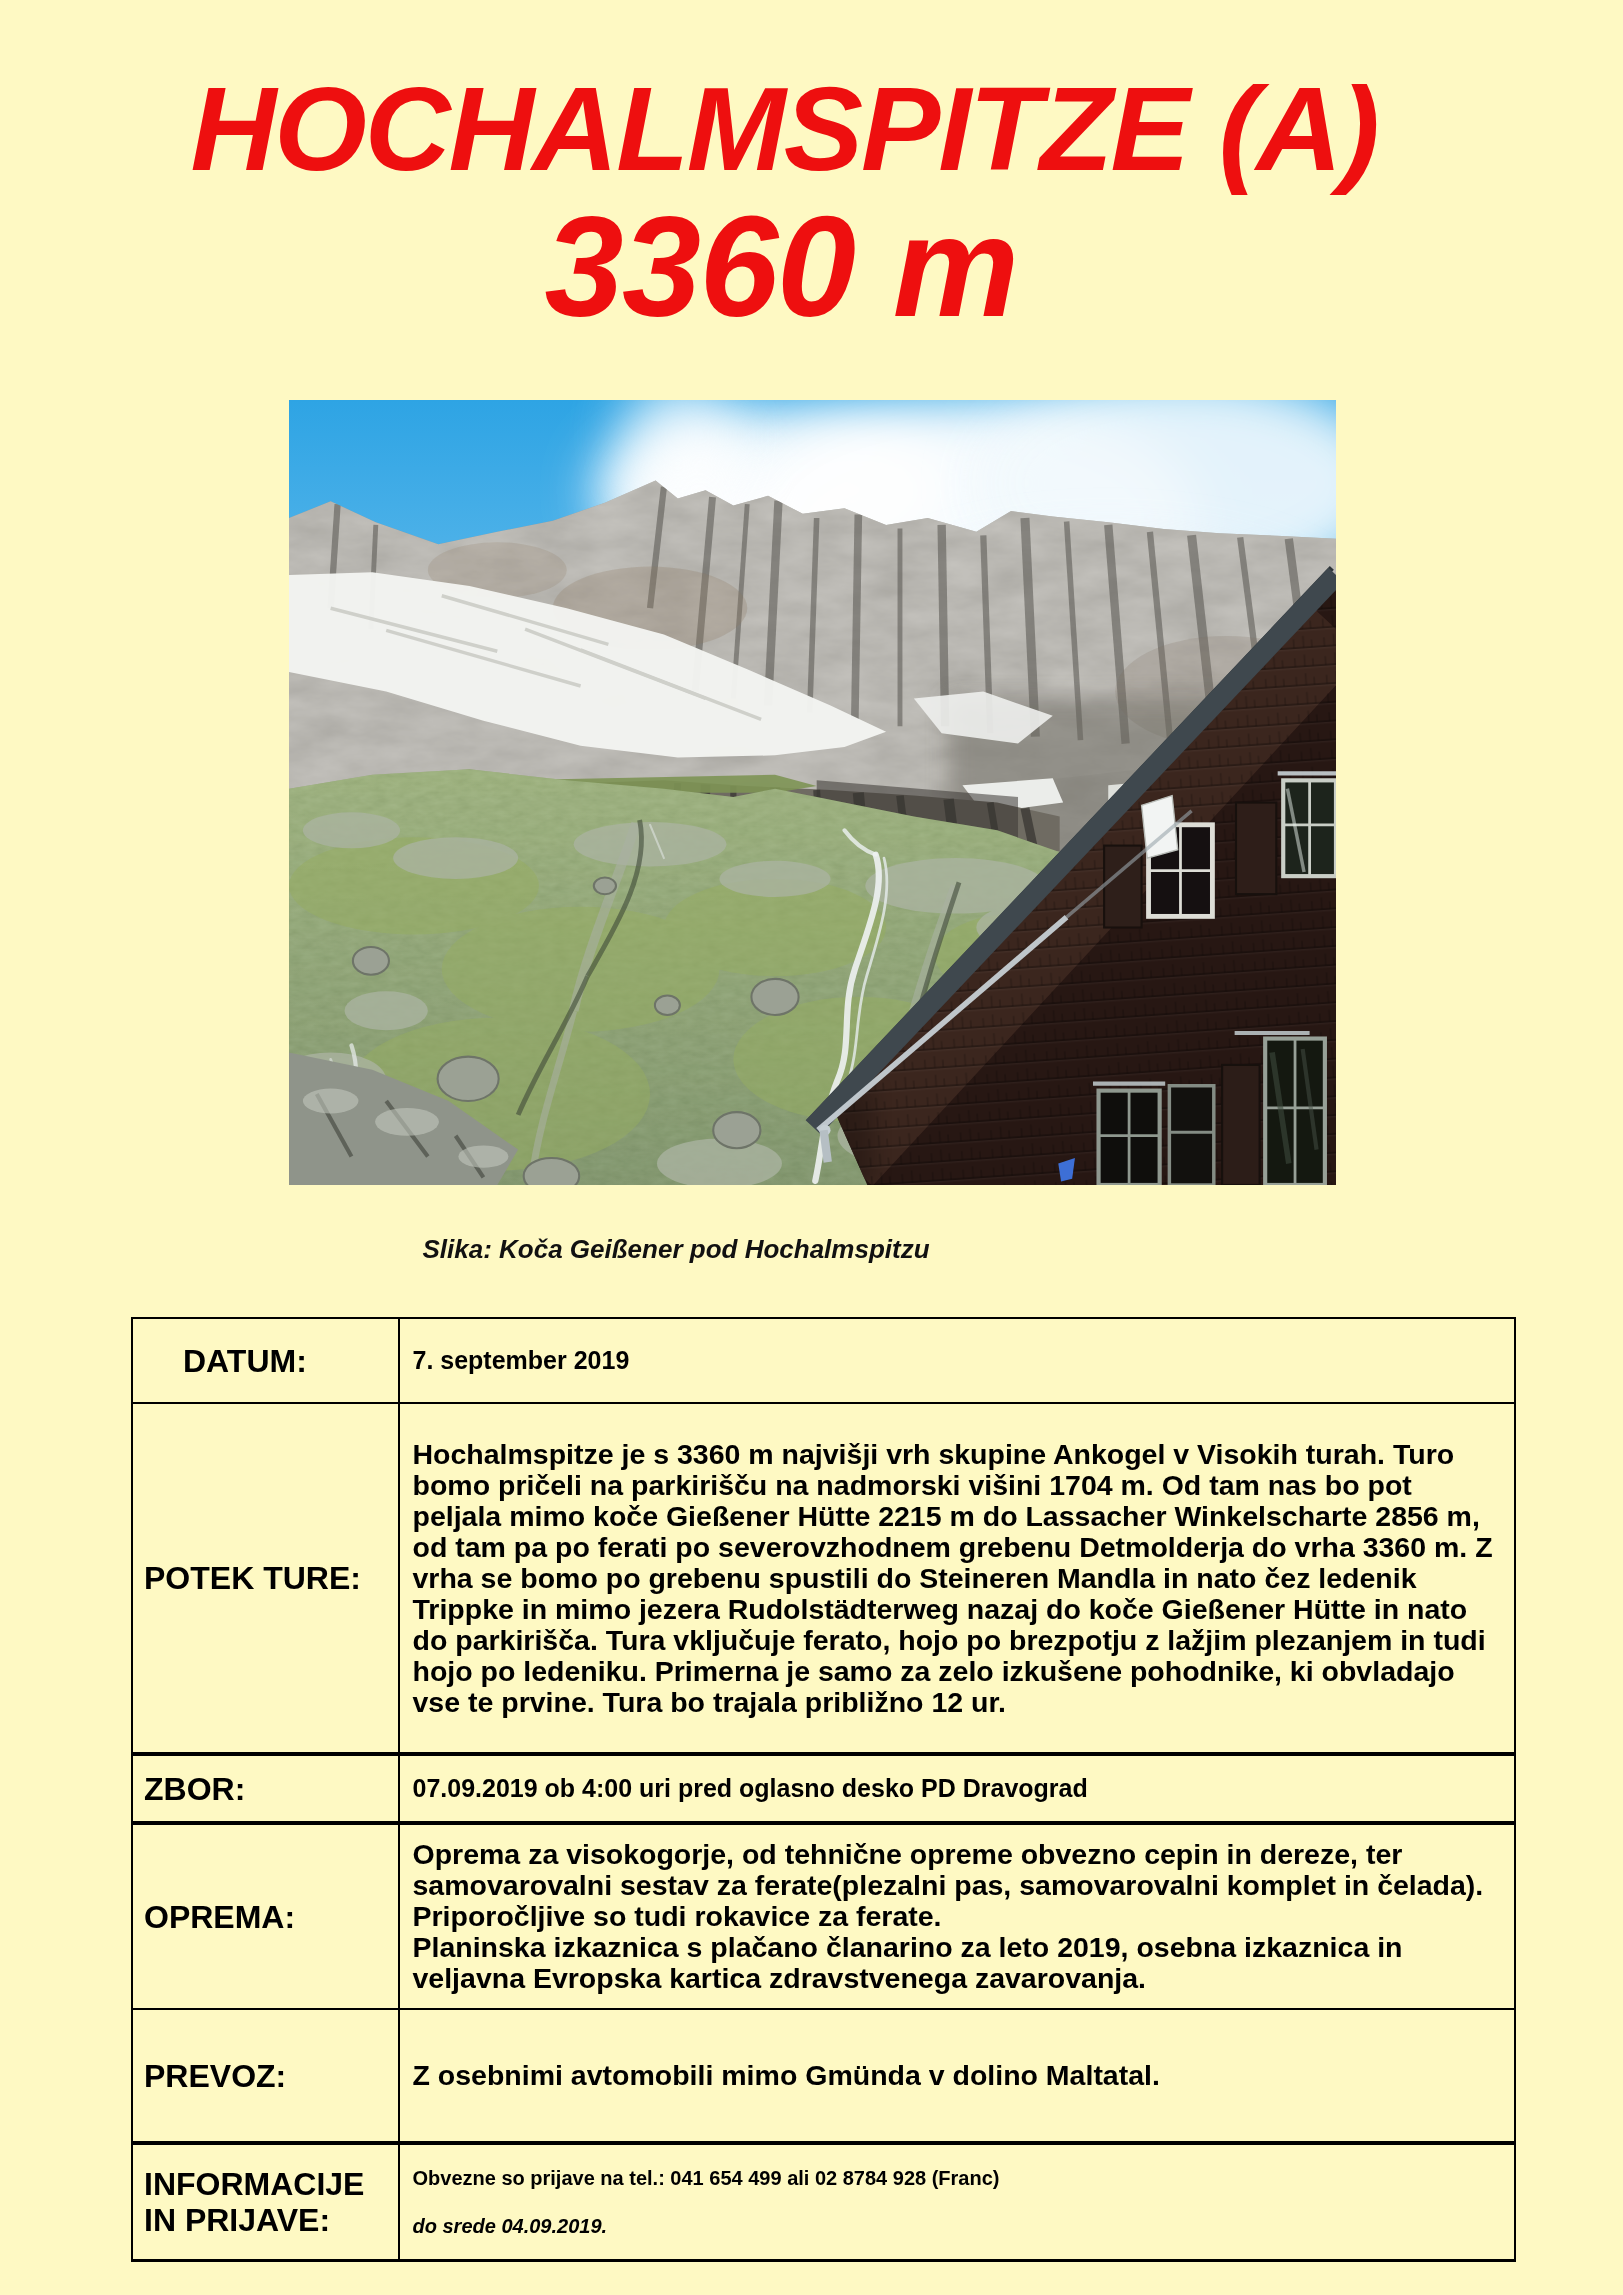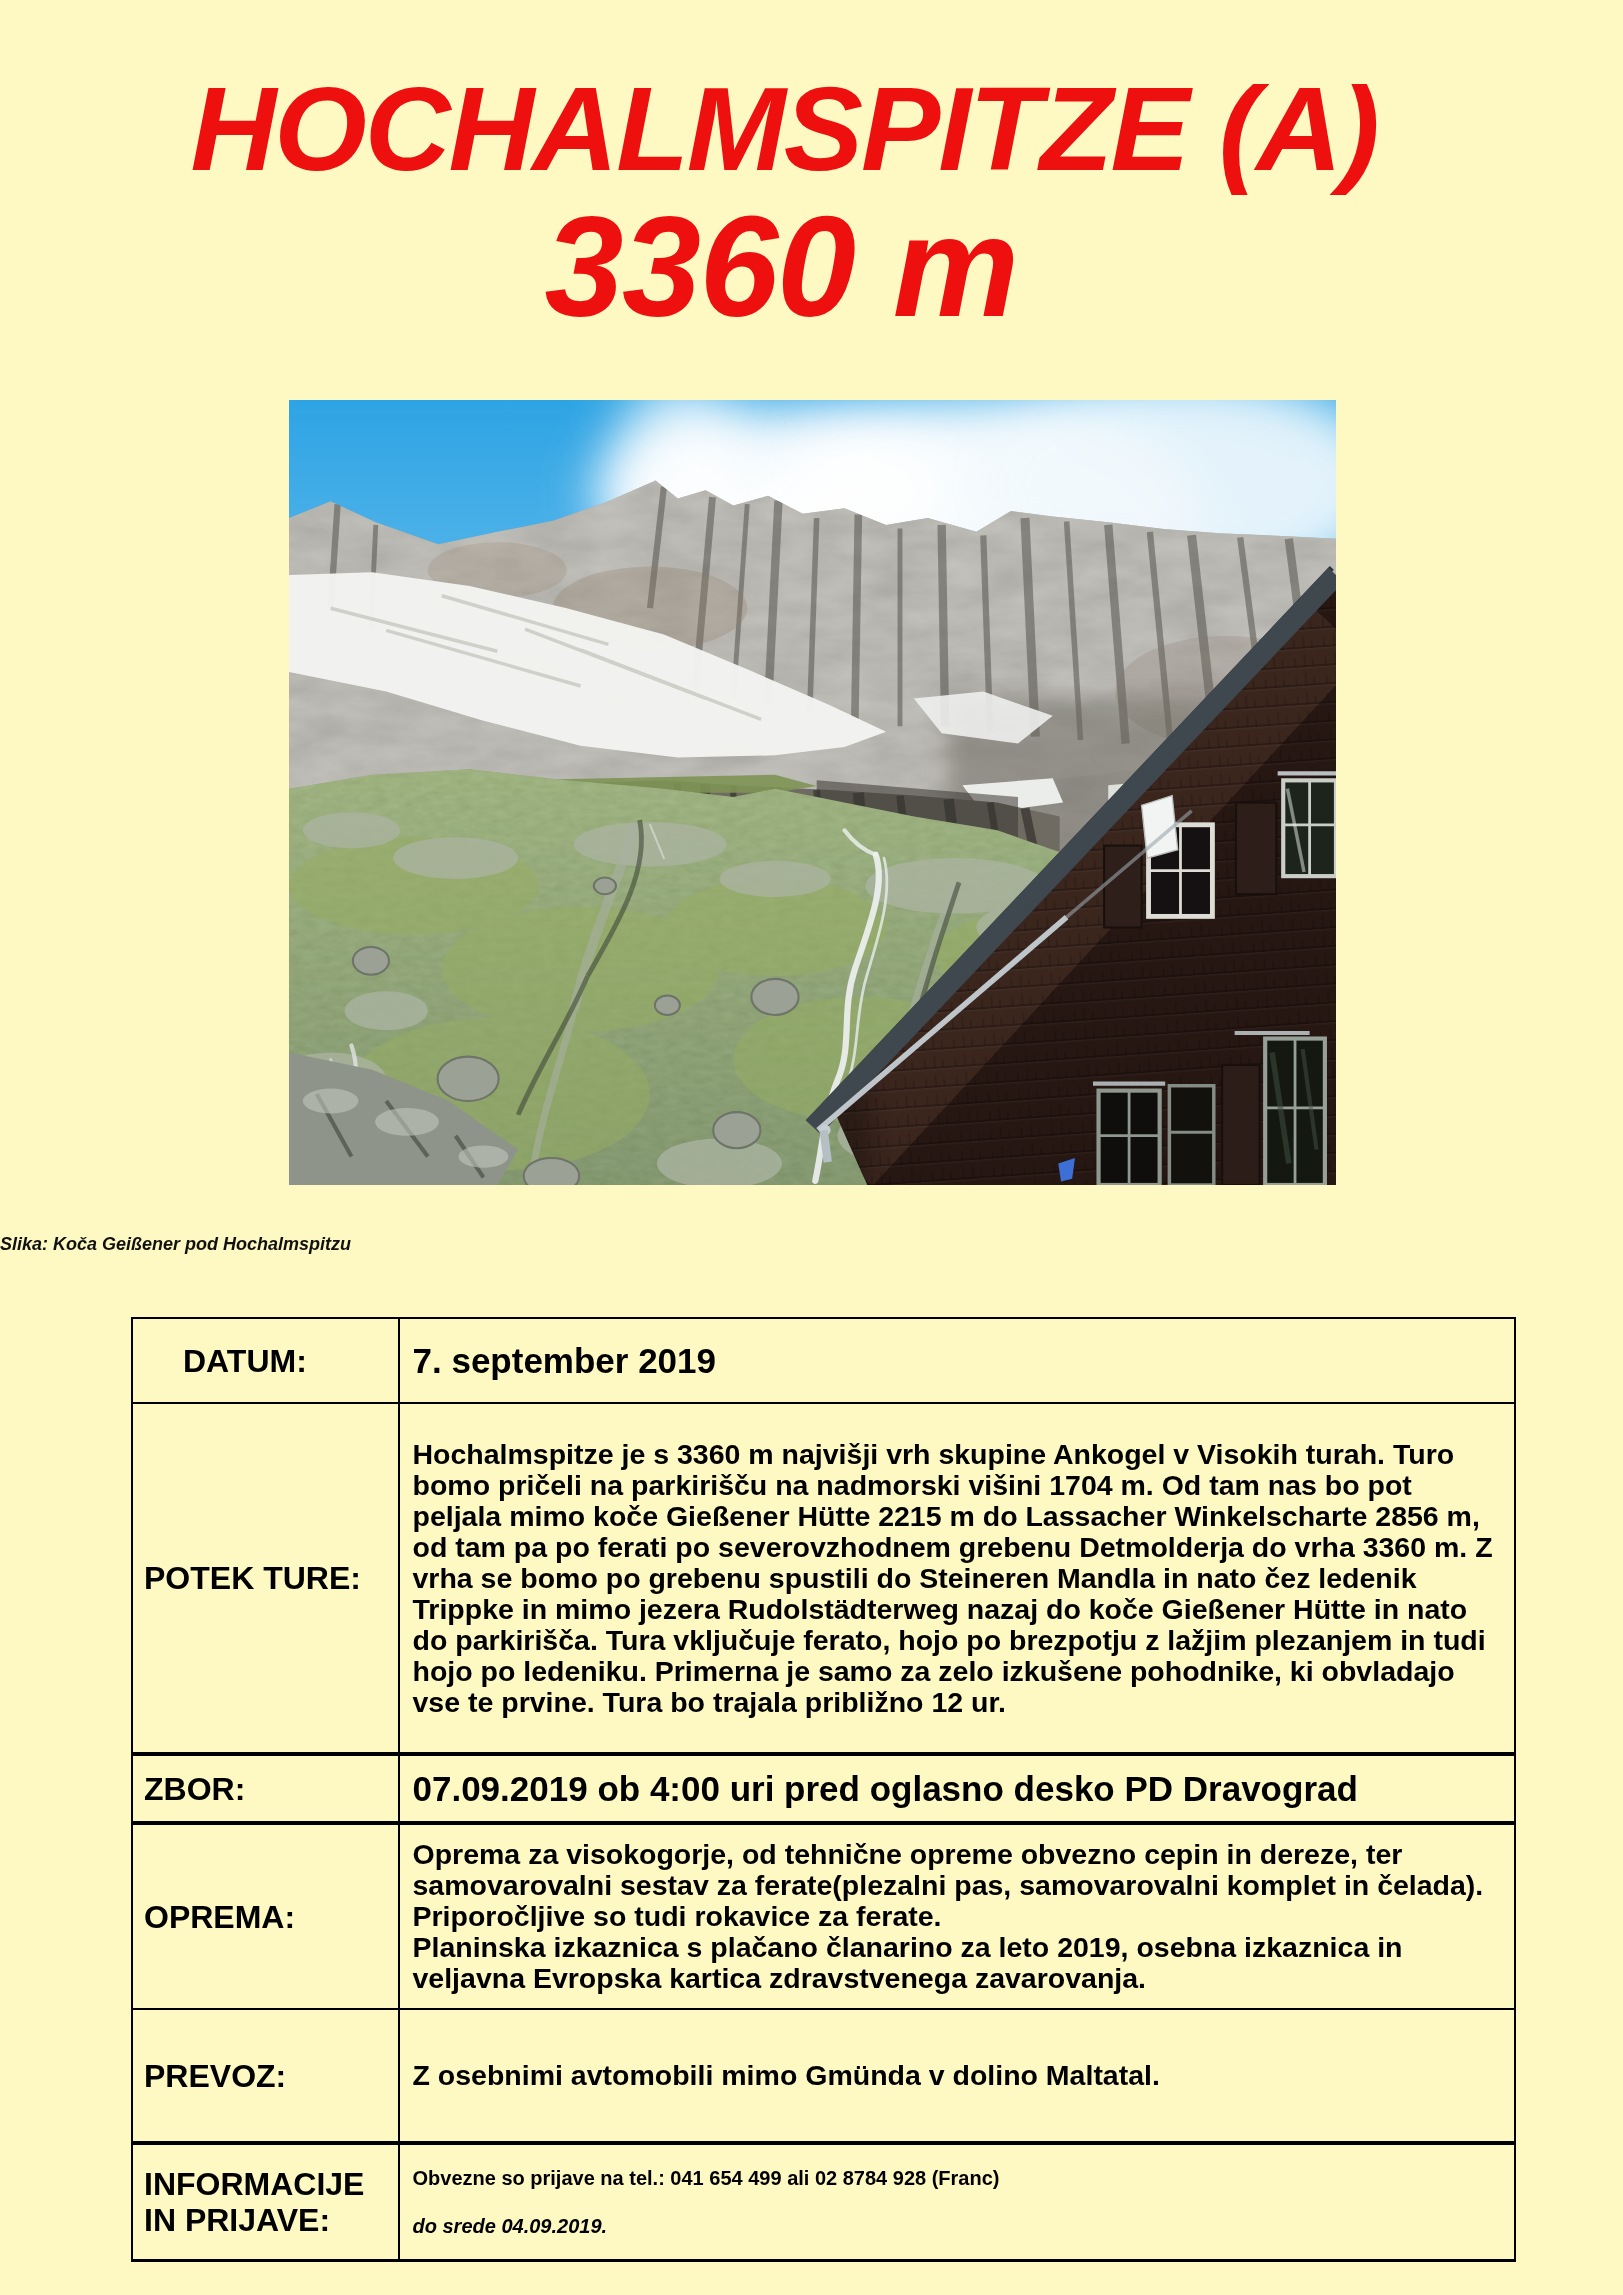--- a/index.html
+++ b/index.html
@@ -18,35 +18,35 @@
     transform:translateX(-31px);
     font-size:142px; line-height:1.0; font-weight:bold; font-style:italic;
     letter-spacing:-1.4px; color:#ee0f0f; white-space:nowrap;
   }
   .photo {
     position:absolute; left:289px; top:400px; width:1047px; height:785px;
     background:#9db8c6;
   }
   .photo svg { display:block; width:100%; height:100%; }
   .caption {
-    position:absolute; top:1234px; left:0; width:1352px; 
-    font-size:18px; font-weight:bold; font-style:italic; color:#111;
+    position:absolute; top:1234px; left:0; width:1352px; text-align:center;
+    font-size:26px; font-weight:bold; font-style:italic; color:#111;
   }
   table.info {
     position:absolute; left:131px; top:1317px; width:1385px;
     border-collapse:collapse; table-layout:fixed;
   }
   table.info td {
     border:2.1px solid #000; font-weight:bold; vertical-align:middle;
     overflow:hidden;
   }
   td.label { font-size:32px; line-height:36px; padding:4.2px 7px 4.2px 11px; }
   td.value { font-size:28.5px; line-height:31px; padding:5.6px 14px 5.6px 12.5px; }
   td.value p { margin:0; }
-  .v-large p { font-size:35px; line-height:37px; }
+  .v-large p { font-size:25px; line-height:37px; }
   .v-top { vertical-align:top; }
   tr.r-datum  { height:85px; }
   tr.r-potek  { height:351px; }
   tr.r-zbor   { height:69px; }
   tr.r-oprema { height:186px; }
   tr.r-prevoz { height:134px;padding-left:27px; }
   tr.r-info   { height:117px; }
   tr.r-datum td.label { padding-left:50px; }
   tr.b-thick td { border-bottom-width:4.9px; }
   tr.r-info td { border-bottom-width:3.5px; }

